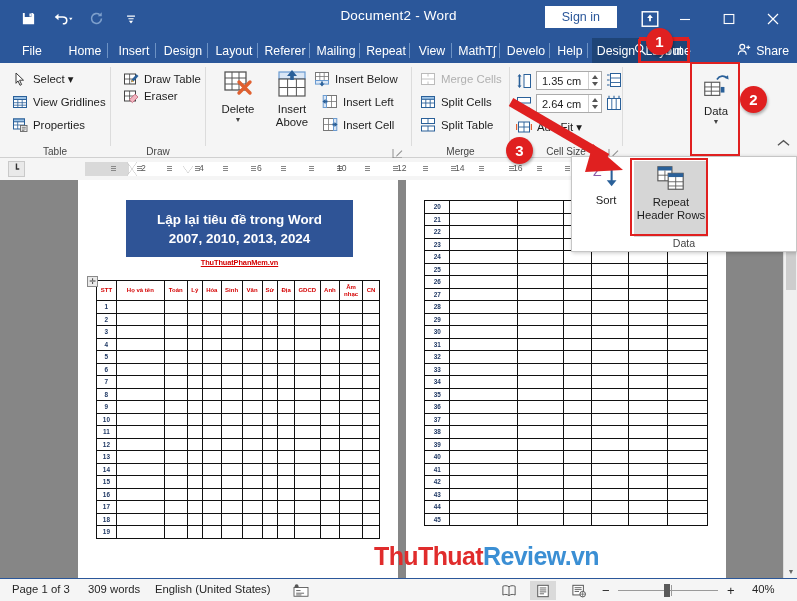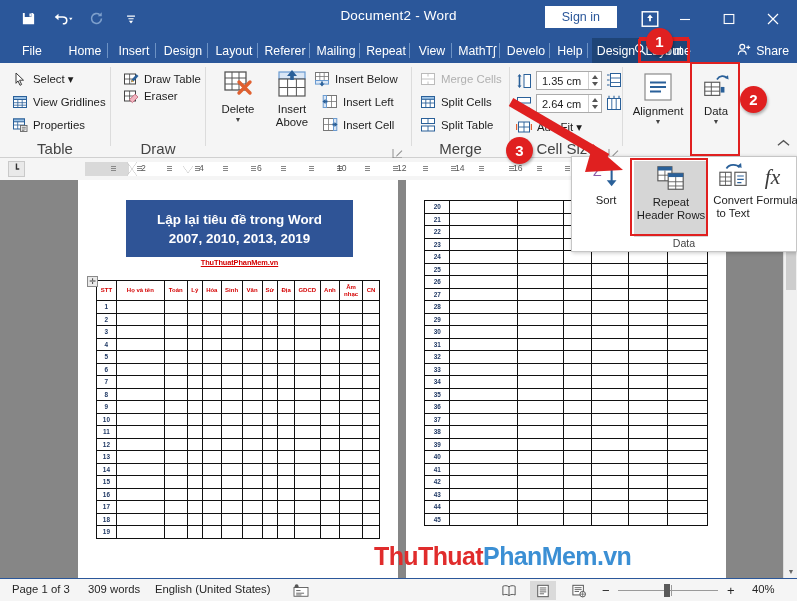--- a/index.html
+++ b/index.html
@@ -58,21 +58,21 @@
     right: 8px; cursor: pointer; }
 
   
   .ribbon {
     position: absolute; left: 0; top: 63px; width: 797px; height: 95px;
     background: #f5f5f5; border-bottom: 1px solid #d0d0d0;
   }
   .grp { position: absolute; top: 0; height: 95px; }
   .grp-label {
     position: absolute; bottom: 1px; width: 100%; text-align: center;
-    font-size: 15px; color: #444;
+    font-size: 10px; color: #444;
   }
   .grp-div { position: absolute; top: 4px; width: 1px; height: 79px; background: #dcdcdc; }
   .ritem {
     position: absolute; display: flex; align-items: center; gap: 5px;
     font-size: 11.4px; color: #1d1d1d; cursor: pointer; white-space: nowrap;
   }
   .ritem.dis { color: #b0b0b0; cursor: default; }
   .ico { width: 16px; height: 16px; flex: 0 0 16px; display: block; }
   .bigbtn {
     position: absolute; display: flex; flex-direction: column; align-items: center;
@@ -532,33 +532,20 @@
       <div class="dlg" style="left:98px;bottom:2px">
         <svg viewBox="0 0 11 11" width="11" height="11">
           <path stroke="#555" stroke-width="1" fill="none" d="M1 1v9h9"></path>
           <path fill="#555" d="M9.6 2.2l.8.8-5 5-1.6.8.8-1.6z"></path>
         </svg>
       </div>
       <div class="grp-label">Cell Size</div>
     </div>
     <div class="grp-div" style="left:622px"></div>
 
-    <div class="grp" style="left:623px;width:68px">
-      <div class="bigbtn" style="left:8px;top:8px;width:54px">
-        <span class="bigico">
-          <svg viewBox="0 0 32 32" width="32" height="32">
-            <rect x="3" y="3" width="26" height="26" fill="#fff" stroke="#8a8a8a" stroke-width="1.2"></rect>
-            <path stroke="#2a6099" stroke-width="1.8" d="M8 11.5h16M8 16h16M8 20.5h11"></path>
-          </svg>
-        </span>
-        <span>Alignment</span>
-        <span class="caret">▼</span>
-      </div>
-      <div class="grp-label"></div>
-    </div>
     <div class="grp-div" style="left:691px"></div>
 
     <div class="grp" style="left:692px;width:64px">
 
       <div class="bigbtn" style="left:4px;top:8px;width:40px">
         <span class="bigico">
           <svg viewBox="0 0 32 32" width="30" height="30">
             <rect x="4" y="12" width="16" height="14" fill="#fff" stroke="#555" stroke-width="1.2"></rect>
             <path stroke="#555" stroke-width="1" d="M4 17h16M4 21.5h16M11 12v14"></path>
             <path fill="#2a6099" d="M21 17h4v6h-4z"></path>
@@ -624,21 +611,21 @@
     <div class="vseg" style="top:0;height:48px"></div>
     <div class="vseg" style="top:48px;height:250px;background:#ffffff"></div>
     <div class="vseg" style="top:298px;height:98px"></div>
   </div>
 
   <div class="canvas">
 
     <div class="page page1">
       <div class="banner">
         <div>Lập lại tiêu đề trong Word</div>
-        <div>2007, 2010, 2013, 2019</div>
+        <div>2007, 2010, 2013, 2024</div>
       </div>
       <div class="wm-small">ThuThuatPhanMem.vn</div>
       <table class="doctbl" id="tbl1" style="left:18px;top:100px;width:284px">
           <thead>
             <tr>
               <th style="width: 7%;">STT</th>
               <th style="width: 17%;">Họ và tên</th>
               <th style="width: 8%;">Toán</th>
               <th style="width: 5.5%;">Lý</th>
               <th style="width: 6.5%;">Hóa</th>
@@ -1179,21 +1166,21 @@
               <td style="width: 10%;"></td>
               <td style="width: 13%;"></td>
               <td style="width: 14%;"></td>
               <td style="width: 14%;"></td>
             </tr>
           </tbody>
         </table>
     </div>
 
     <div class="wm-big" style="left:374px;top:362px">
-      <span class="r">ThuThuat</span><span class="b">PhanMem</span><span class="b">.vn</span>
+      <span class="r">ThuThuat</span><span class="b">Review</span><span class="b">.vn</span>
     </div>
   </div>
 
   <div class="movehandle">✛</div>
 
   <div class="vscroll">
     <div class="arr" style="top:0">▲</div>
     <div class="thumb"></div>
     <div class="arr" style="bottom:0">▼</div>
   </div>
@@ -1218,43 +1205,21 @@
       <span class="bigico">
         <svg viewBox="0 0 32 32" width="30" height="30">
           <text x="2" y="16" font-size="15" font-family="Liberation Sans, sans-serif" fill="#8a5ba8">Z</text>
           <path stroke="#2a6099" stroke-width="2.2" fill="none" d="M22 4v18"></path>
           <path fill="#2a6099" d="M22 27l-5.2-6.4h10.4z"></path>
         </svg>
       </span>
       <span>Sort</span>
     </div>
 
-    <div class="dp-btn" style="left:136px;width:50px">
-      <span class="bigico">
-        <svg viewBox="0 0 32 32" width="30" height="30">
-          <path fill="none" stroke="#2a6099" stroke-width="1.8" d="M9 8c3-5 11-5 14-1"></path>
-          <path fill="#2a6099" d="M24.6 2.2l.6 5.2-4.8-2z"></path>
-          <rect x="2" y="12" width="12" height="14" fill="#fff" stroke="#555" stroke-width="1.2"></rect>
-          <path stroke="#555" stroke-width=".9" d="M2 17h12M2 21.5h12M8 12v14"></path>
-          <rect x="18" y="12" width="12" height="14" fill="#fff" stroke="#555" stroke-width="1.2"></rect>
-          <path stroke="#2a6099" stroke-width="1.3" d="M20.5 16h7M20.5 19.5h7M20.5 23h4.5"></path>
-        </svg>
-      </span>
-      <span>Convert</span>
-      <span>to Text</span>
-    </div>
-
-    <div class="dp-btn" style="left:184px;width:42px">
-      <span class="bigico">
-        <svg viewBox="0 0 32 32" width="30" height="30">
-          <text x="3" y="24" font-size="23" font-style="italic" font-family="Liberation Serif, serif" fill="#3a3a3a">fx</text>
-        </svg>
-      </span>
-      <span>Formula</span>
-    </div>
+
 
     <div class="dp-label">Data</div>
   </div>
 
   <div class="redbox" style="left:630px;top:158px;width:78px;height:78px;z-index:45"></div>
 
   <svg class="arrow3" width="135" height="80" viewBox="0 0 135 80">
     <path d="M6 6 L102 62" stroke="#e02020" stroke-width="9" stroke-linecap="butt"></path>
     <path d="M118 74 L88 48 L80 76 Z" fill="#e02020"></path>
   </svg>

